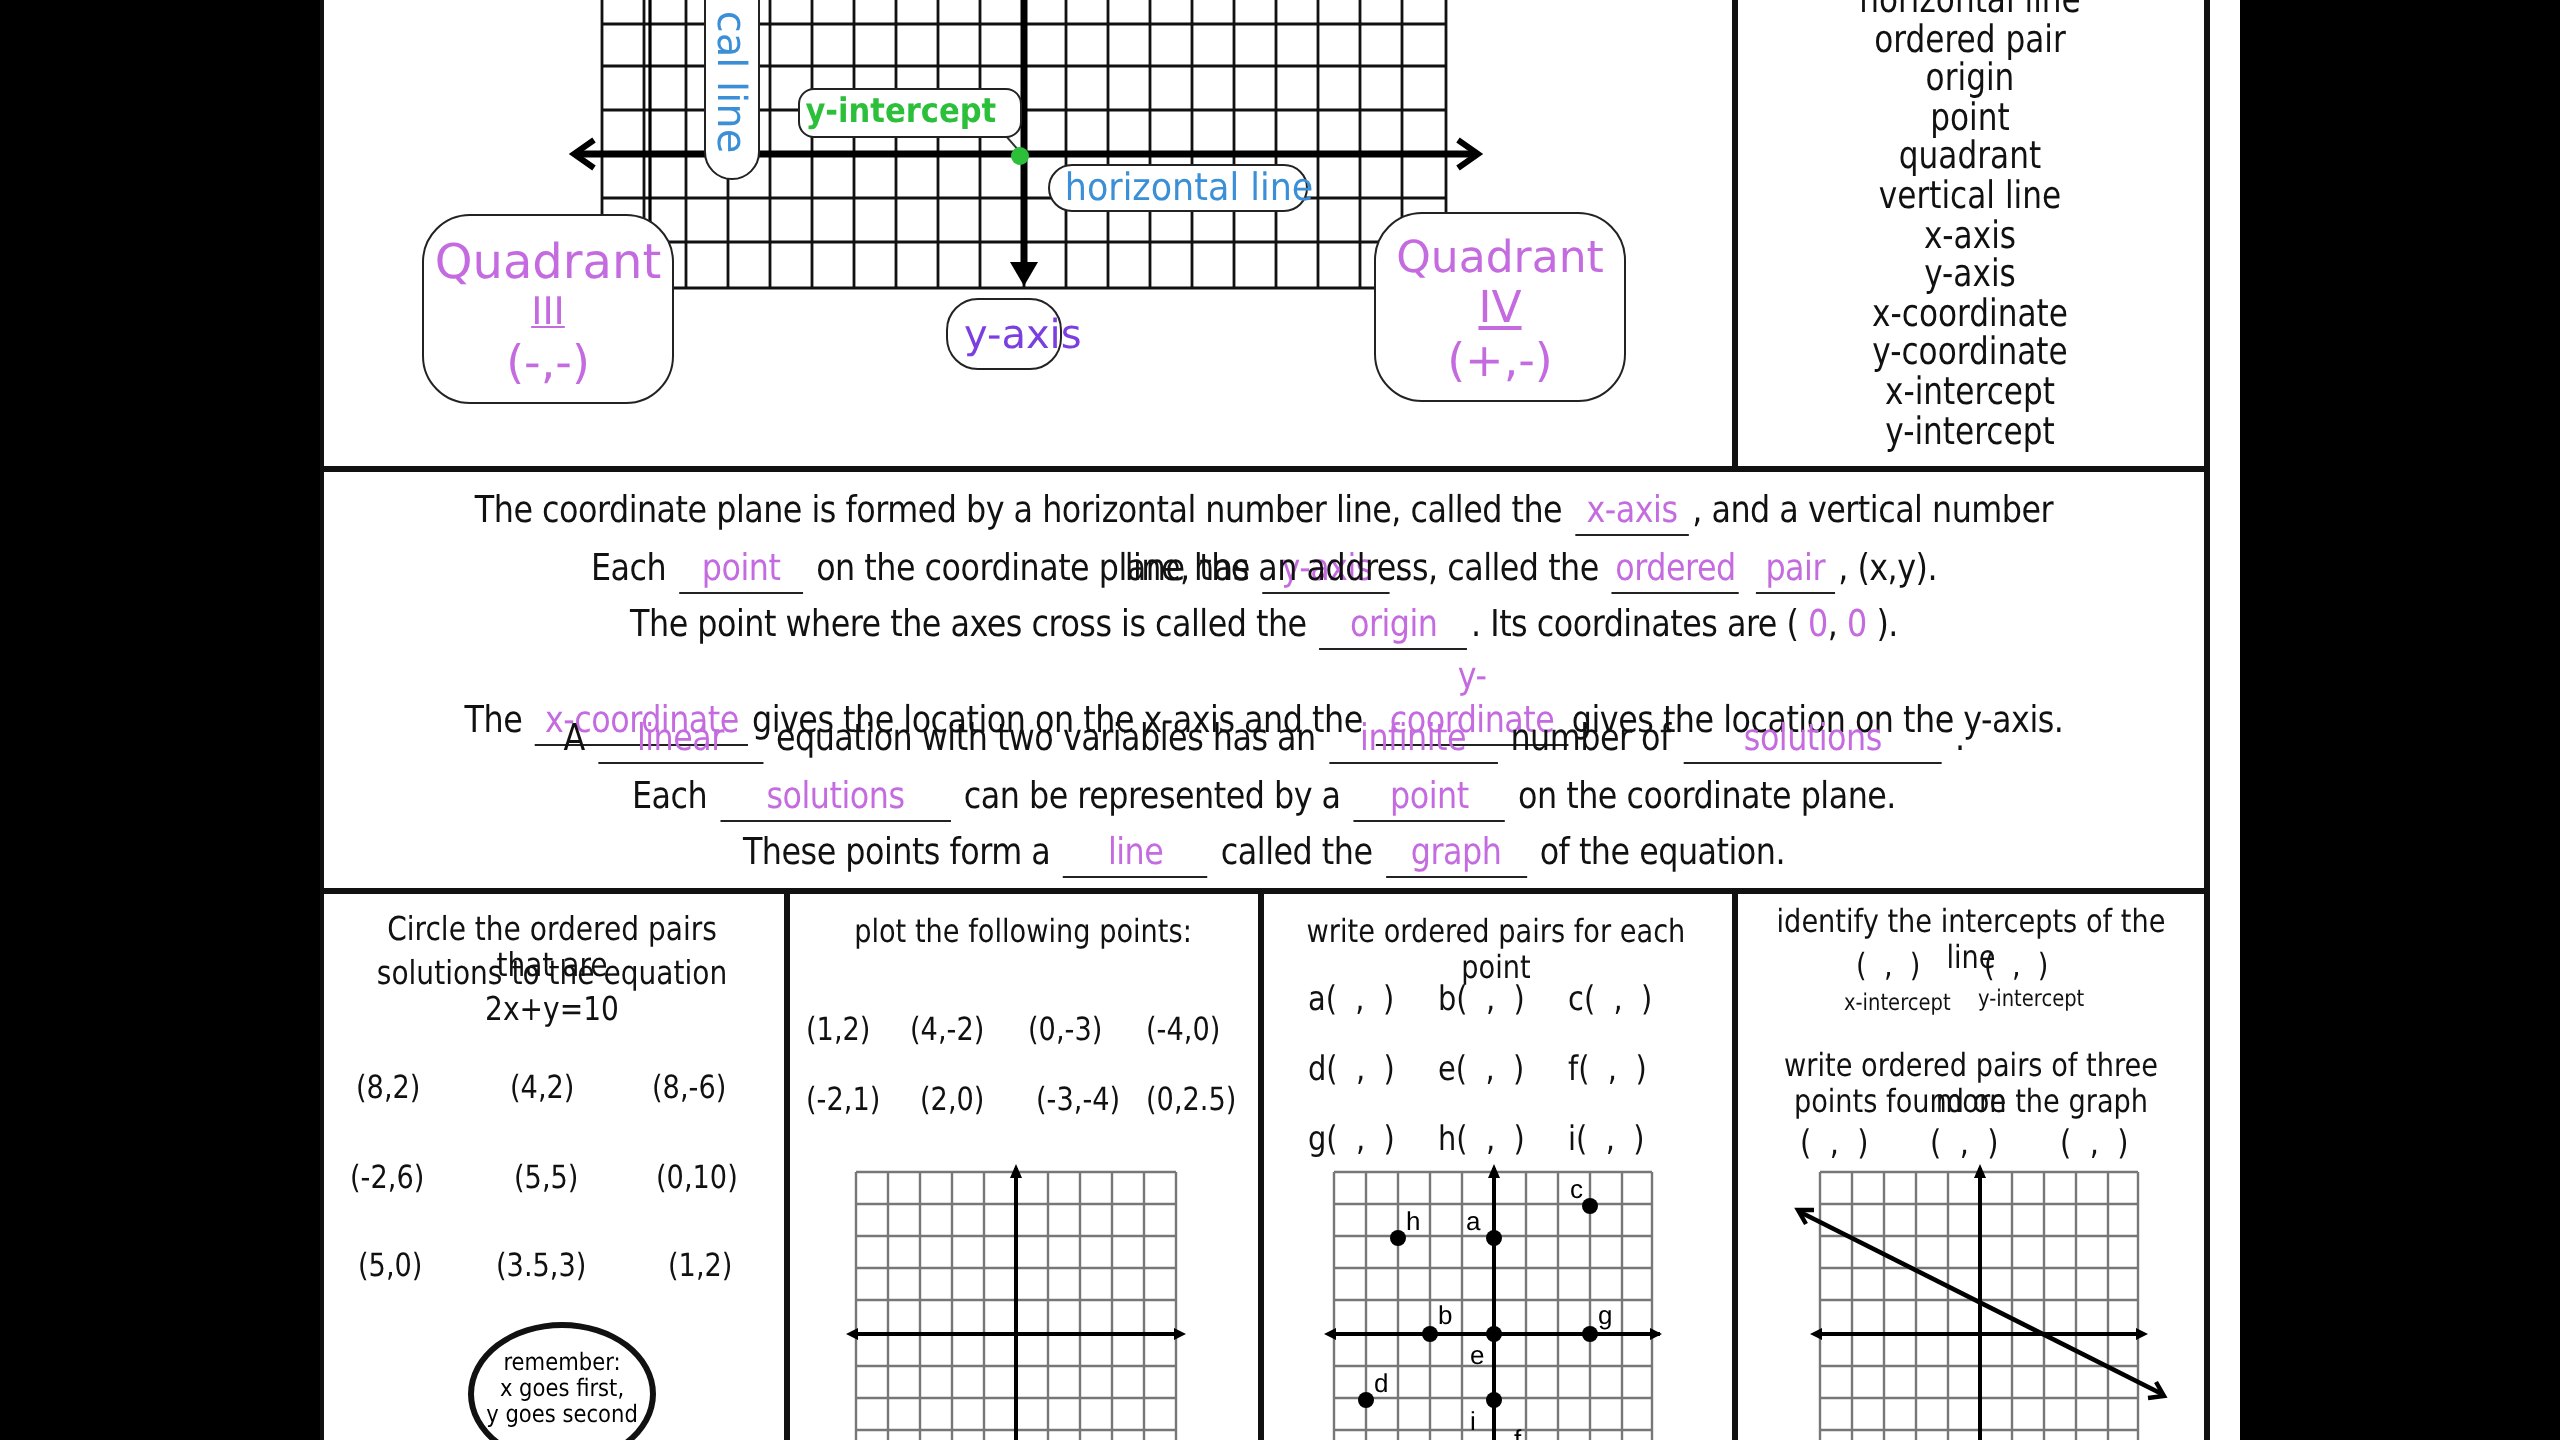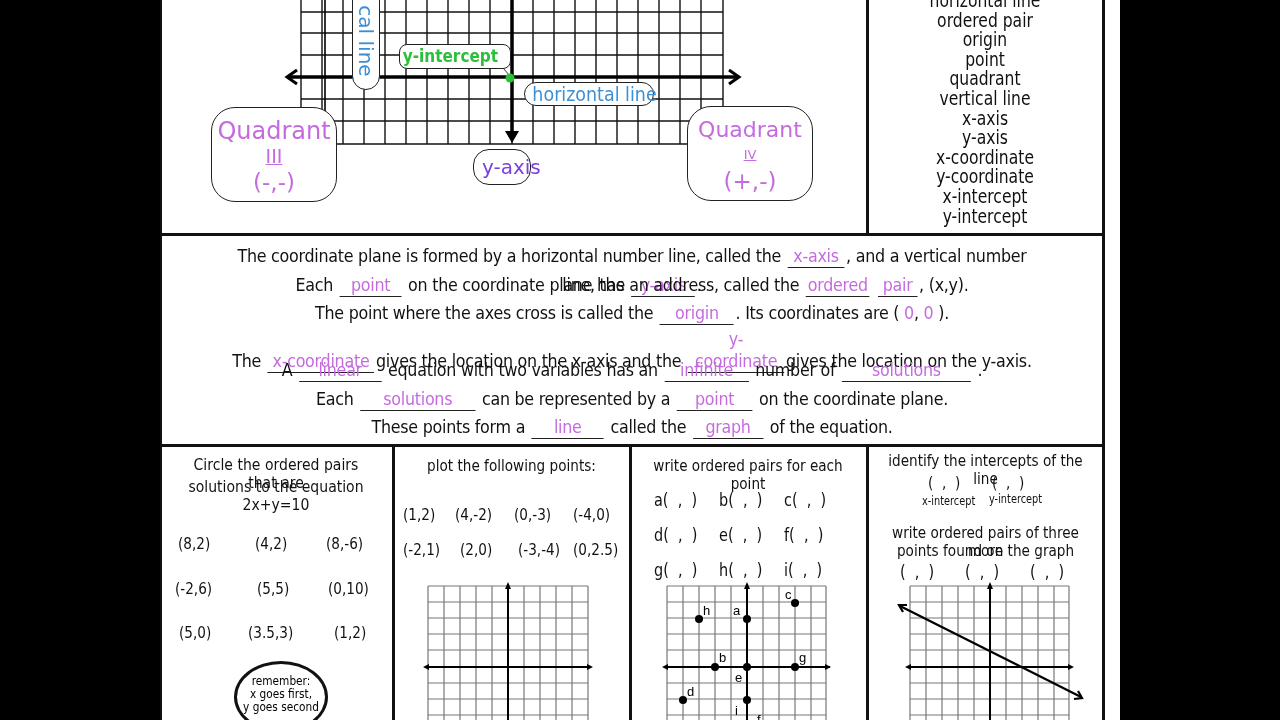--- a/index.html
+++ b/index.html
@@ -91,21 +91,21 @@
     </div>
 
     <div class="qbox" style="left:51px;top:107px;width:126px;height:95px;">
       <div style="font-size:24px;line-height:30px;margin-top:8px;">Quadrant</div>
       <div style="font-size:19px;line-height:20px;text-decoration:underline;">III</div>
       <div style="font-size:23px;line-height:32px;">(-,-)</div>
     </div>
 
     <div class="qbox" style="left:527px;top:106px;width:126px;height:95px;">
       <div style="font-size:22px;line-height:30px;margin-top:8px;">Quadrant</div>
-      <div style="font-size:13px;line-height:20px;text-decoration:underline;">IV</div>
+      <div style="font-size:22px;line-height:20px;text-decoration:underline;">IV</div>
       <div style="font-size:23px;line-height:32px;">(+,-)</div>
     </div>
   </div>
 
   <div>
     <div class="vocab" style="top:-9px;">horizontal line</div>
     <div class="vocab" style="top:10.6px;">ordered pair</div>
     <div class="vocab" style="top:30.2px;">origin</div>
     <div class="vocab" style="top:49.8px;">point</div>
     <div class="vocab" style="top:69.4px;">quadrant</div>

